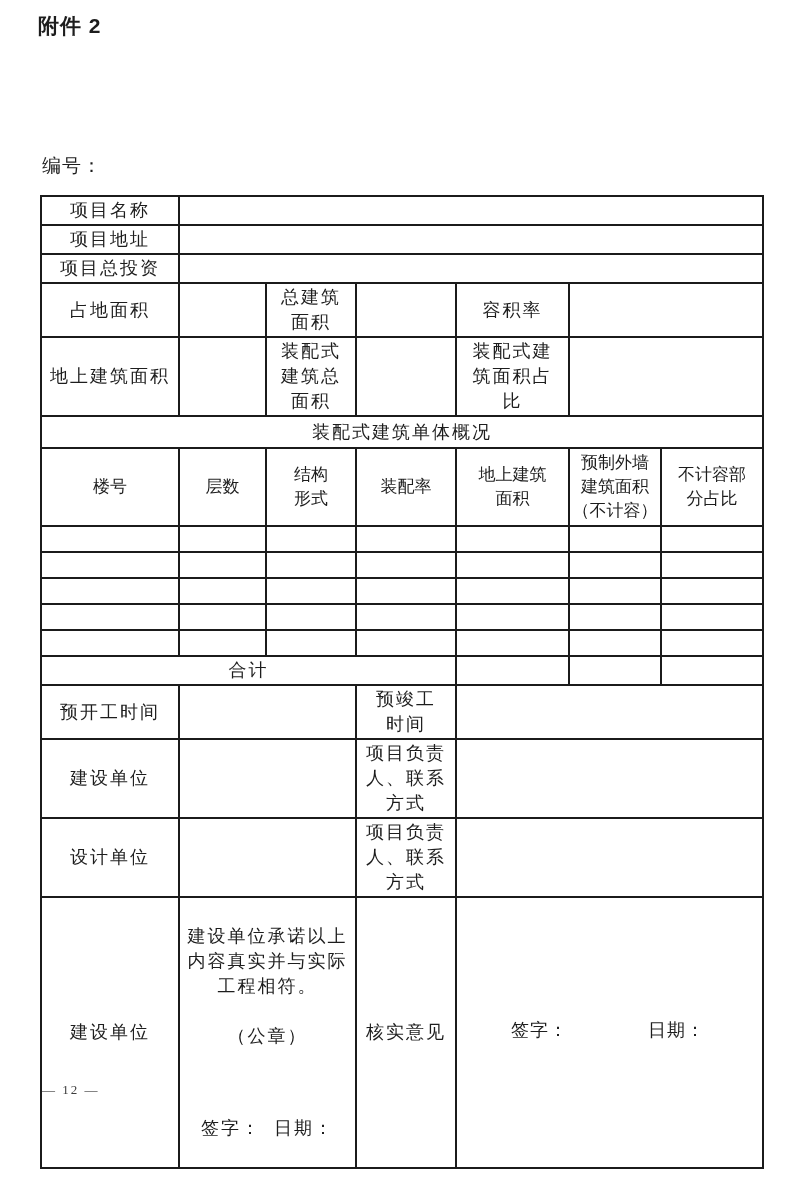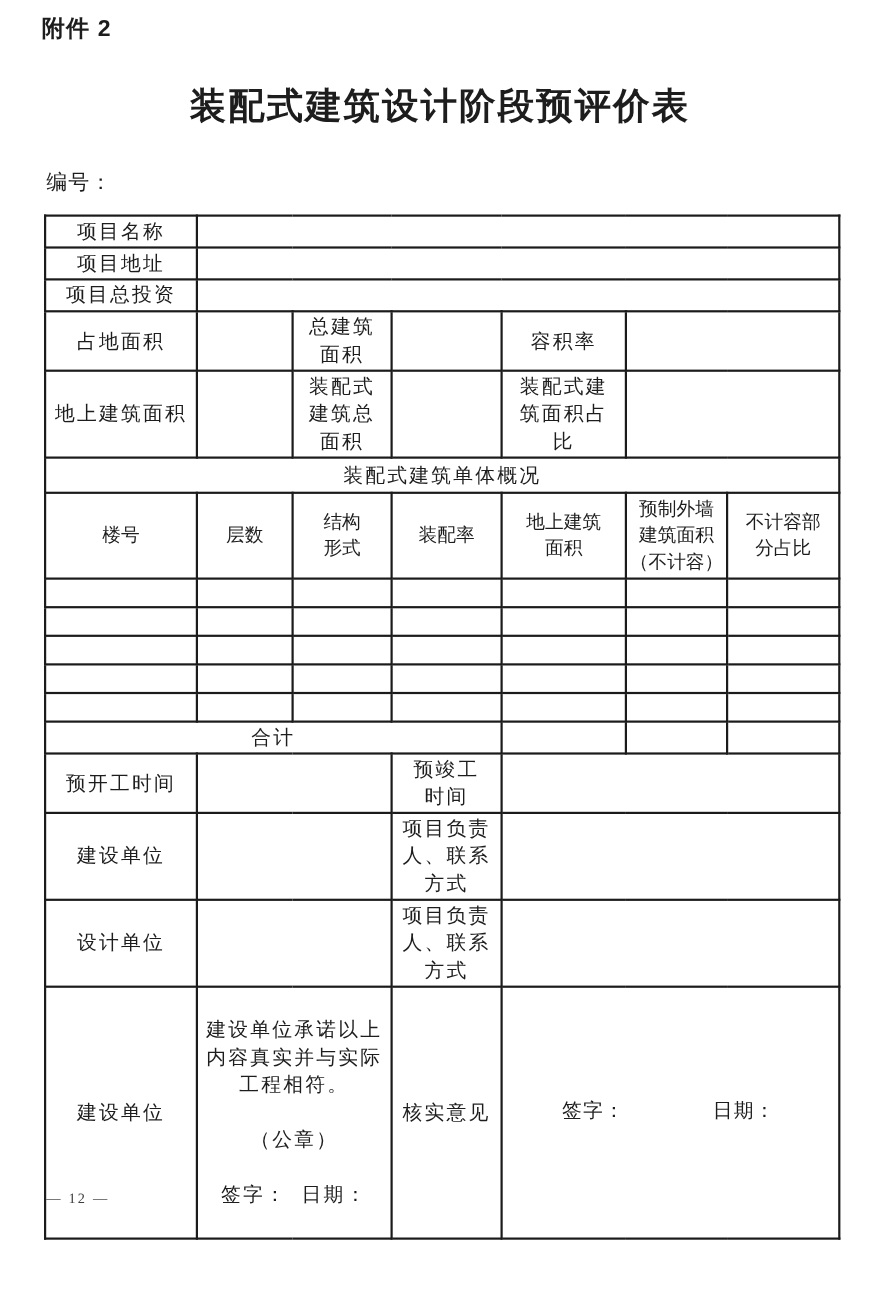--- a/index.html
+++ b/index.html
@@ -47,34 +47,33 @@
   td.cell-left {
     text-align:left; vertical-align:top;
     padding:4px 4px 2px 7px; letter-spacing:1.6px; line-height:25px;
     font-size:18px;
   }
   td.sign-cell { vertical-align:bottom; }
   .sign-row {
     display:flex; justify-content:flex-start; gap:80px;
     padding:0 0 5px 52px; letter-spacing:1px; font-size:18px;
   }
-  .commitment-sign { white-space:pre; }
+  .commitment-sign { white-space:pre;margin-top:42px; }
   .page-number {
     position:absolute; left:42px; top:1082px;
     font-size:13px; letter-spacing:2px; color:#3c3c3c;
   }
 </style>
 </head>
 <body>
 
 <div class="page">
 
   <div class="attachment">附件 2</div>
 
-  <div class="doc-title">装配式建筑设计阶段预评价表</div>
 
   <div class="serial">编号：</div>
 
   <table class="form">
     <colgroup>
       <col style="width:138px">
         <col style="width:87px">
         <col style="width:90px">
       <col style="width:100px">
         <col style="width:113px">

